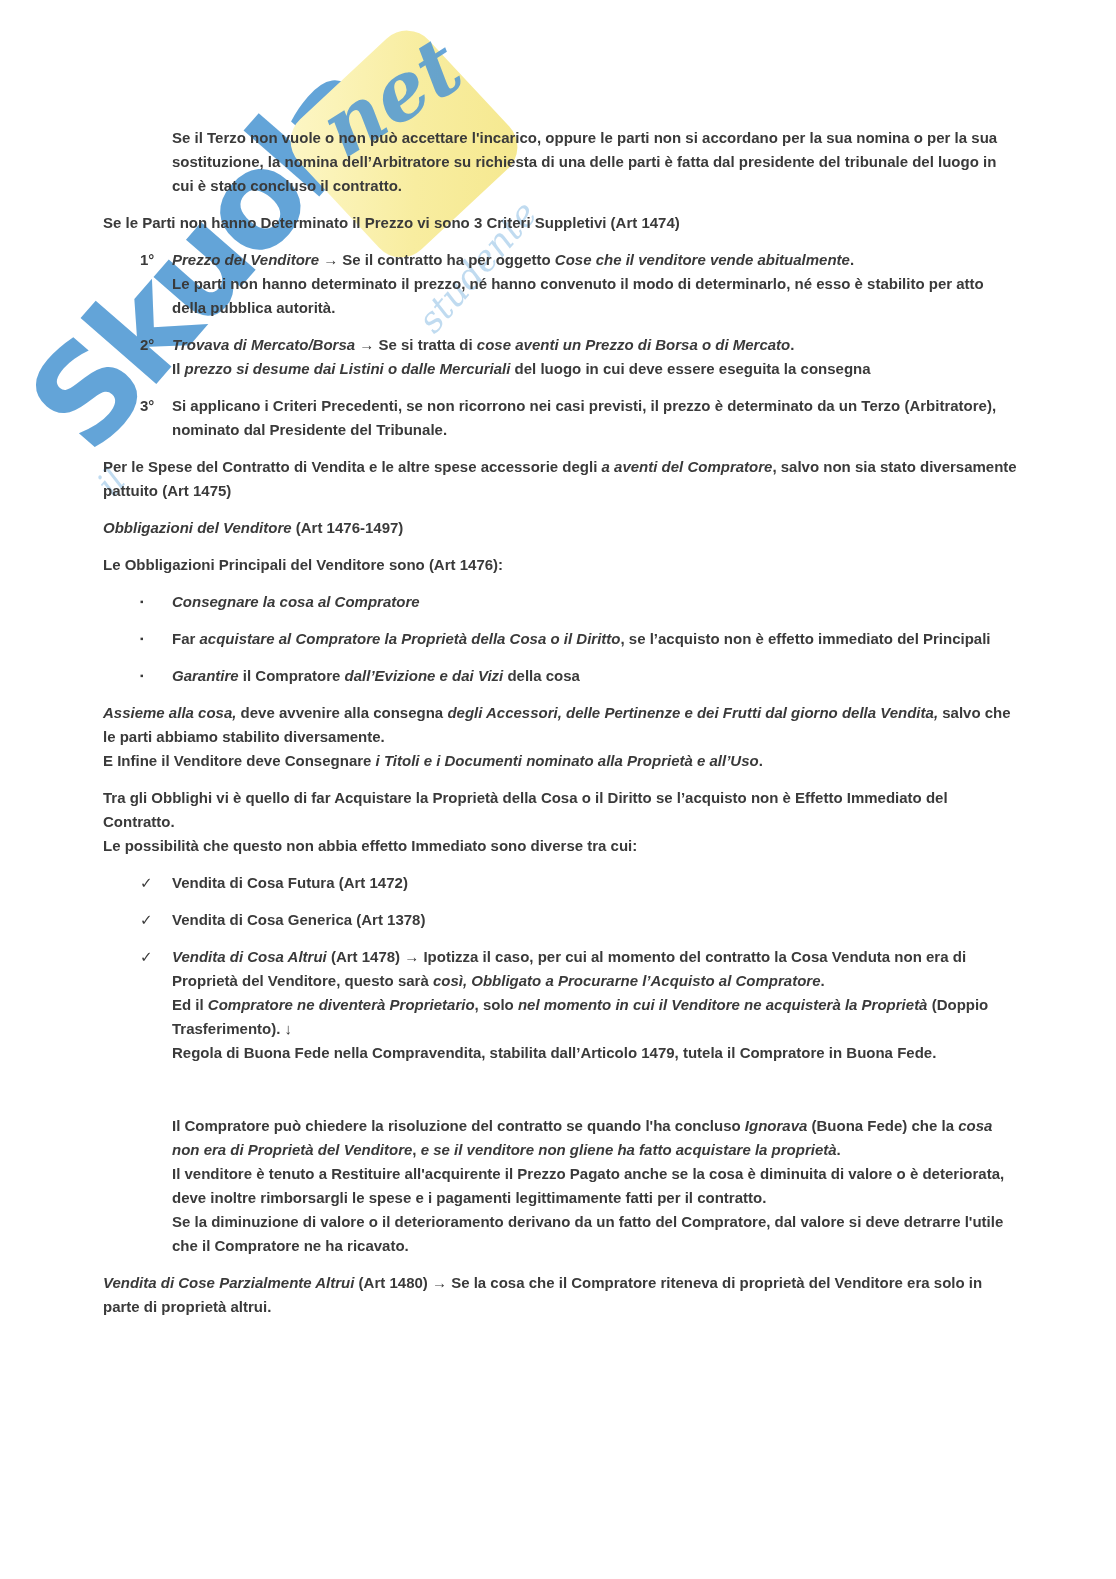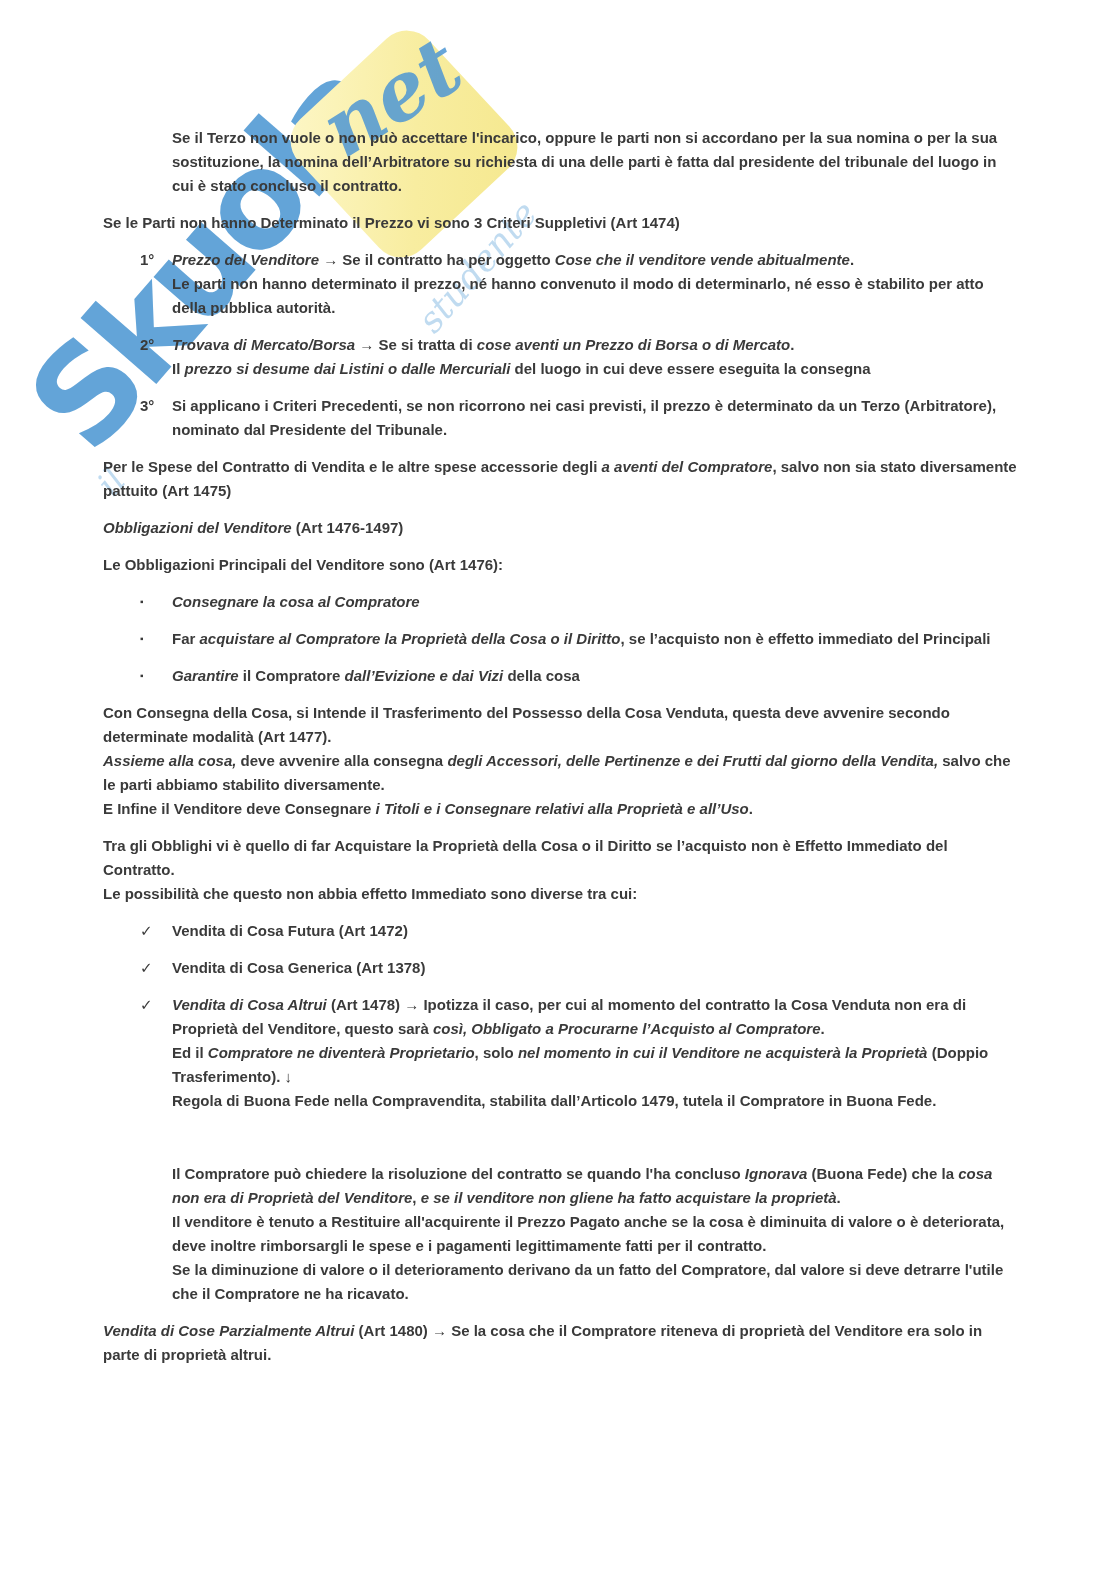--- a/index.html
+++ b/index.html
@@ -136,23 +136,22 @@
   </div>
 
   <div class="li bullet">
     <span class="marker">▪</span>
     <div class="li-body">
       <div class="line"><span class="run-i">Garantire</span><span> il Compratore </span><span class="run-i">dall’Evizione e dai Vizi</span><span> della cosa</span></div>
     </div>
   </div>
 
   <div class="para">
-    <div class="line"><span>Con Consegna della Cosa, si Intende il Trasferimento del Possesso della Cosa Venduta, questa deve avvenire secondo determinate modalità (Art 1477).</span></div>
     <div class="line"><span class="run-i">Assieme alla cosa,</span><span> deve avvenire alla consegna </span><span class="run-i">degli Accessori, delle Pertinenze e dei Frutti dal giorno della Vendita,</span><span> salvo che le parti abbiamo stabilito diversamente.</span></div>
-    <div class="line"><span>E Infine il Venditore deve Consegnare </span><span class="run-i">i Titoli e i Consegnare relativi alla Proprietà e all’Uso</span><span>.</span></div>
+    <div class="line"><span>E Infine il Venditore deve Consegnare </span><span class="run-i">i Titoli e i Documenti nominato alla Proprietà e all’Uso</span><span>.</span></div>
   </div>
 
   <div class="para">
     <div class="line"><span>Tra gli Obblighi vi è quello di far Acquistare la Proprietà della Cosa o il Diritto se l’acquisto non è Effetto Immediato del Contratto.</span></div>
     <div class="line"><span>Le possibilità che questo non abbia effetto Immediato sono diverse tra cui:</span></div>
   </div>
 
   <div class="li">
     <span class="marker">✓</span>
     <div class="li-body">

